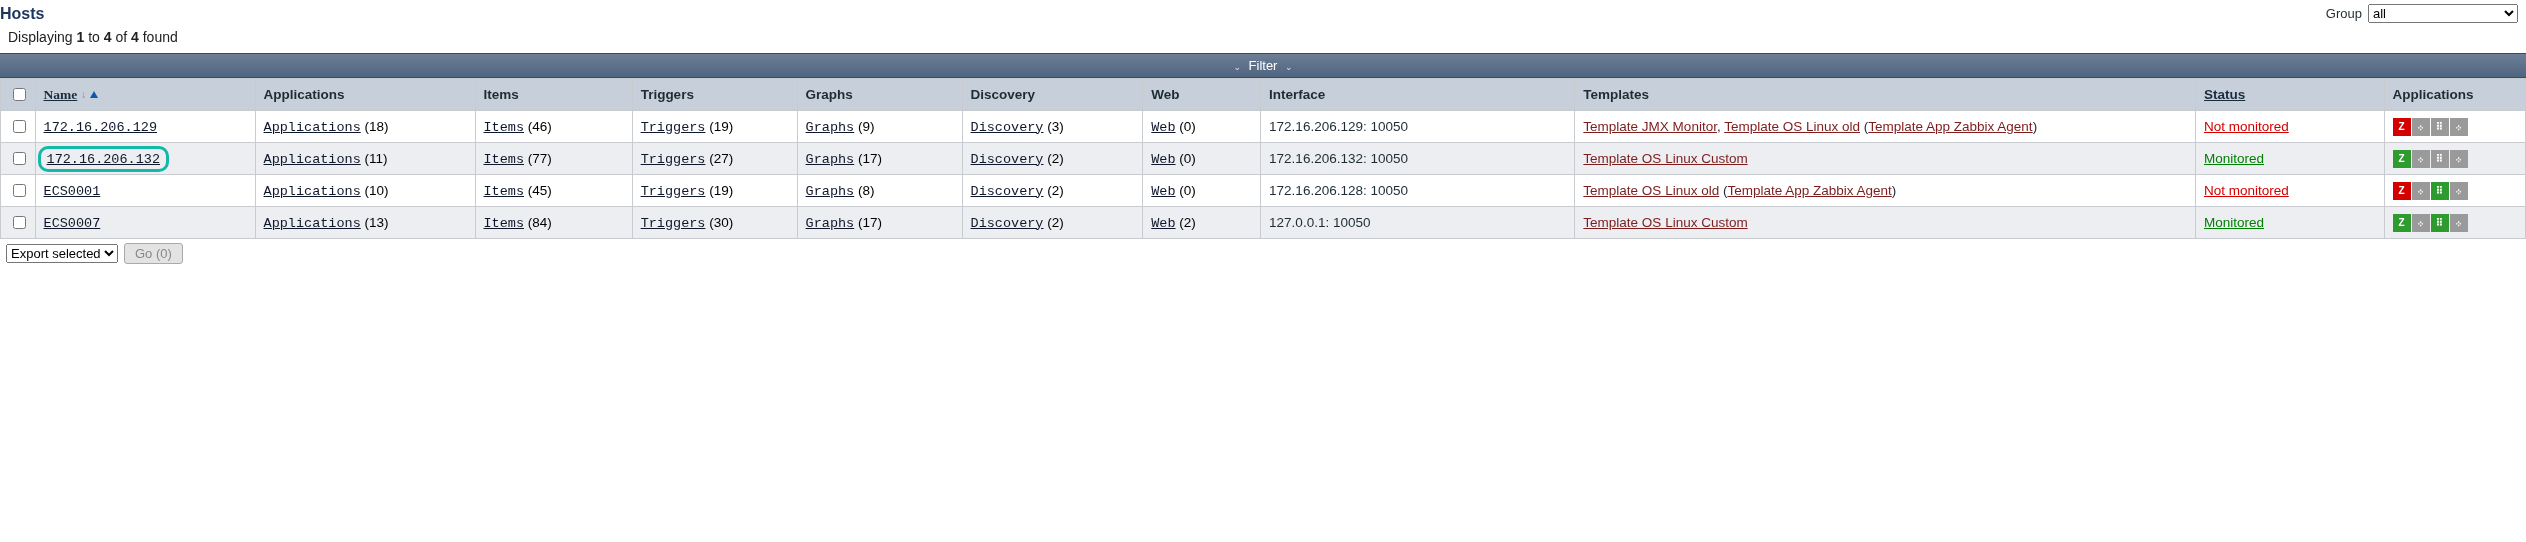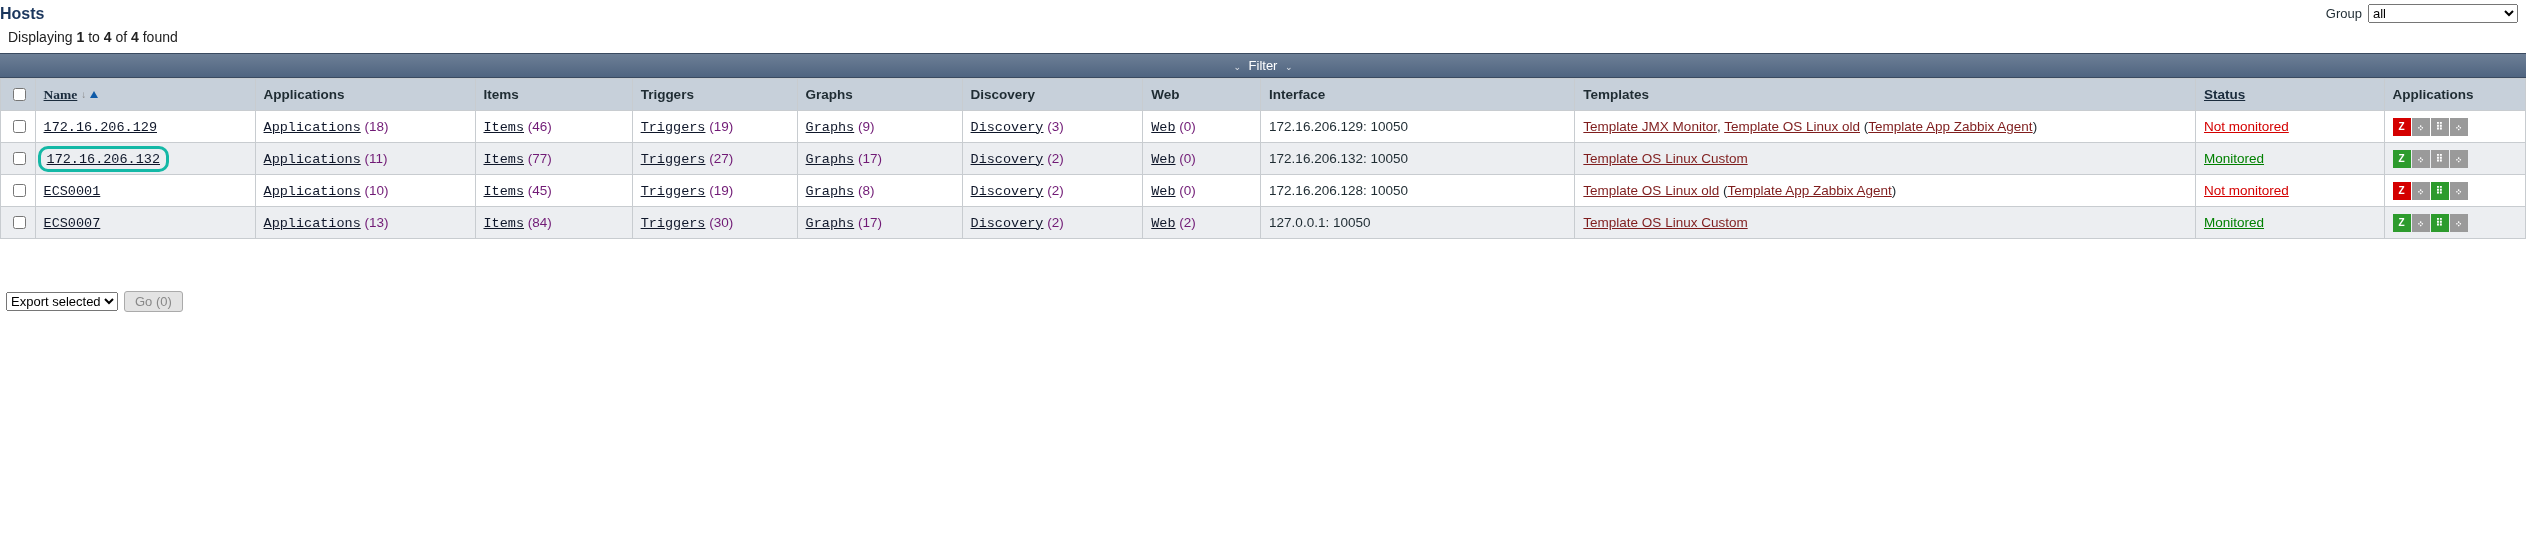--- a/index.html
+++ b/index.html
@@ -96,21 +96,21 @@
     color: #0f172a;
     text-decoration: underline;
     cursor: pointer;
     font-family: Liberation Mono, monospace;
   }
   a.tmpl {
     color: #7f1d1d;
     text-decoration: underline;
     cursor: pointer;
   }
-  .count { color: #701a75; text-align: right; }
+  .count { color: #000000; text-align: right; }
 
   .status-link { text-decoration: underline; cursor:pointer;margin-top:8px; }
   .status-not   { color: #d40000; }
   .status-mon   { color: #008000; }
 
   .sort-cell { display:flex; align-items:center; gap:4px;font-family:Liberation Serif, serif; }
   .sort-icon {
     width: 0; height: 0;
     border-left: 4px solid transparent;
     border-right: 4px solid transparent;
@@ -132,21 +132,20 @@
     display: inline-block;
     border: 3px solid #14b8a6;
     border-radius: 10px;
     padding: 2px 6px;
     margin: -4px -6px;
   }
 
   .footer {
     display:flex; align-items:center; gap:6px;
     padding: 4px 6px;
-    margin-top: 48px;
   }
   .footer select, .footer button {
     font-size: 13px;
   }
   .footer button {
     background:#e3e3e3;
     border:1px solid #aaa;
     color:#888;
     padding: 2px 10px;
     border-radius: 3px;

